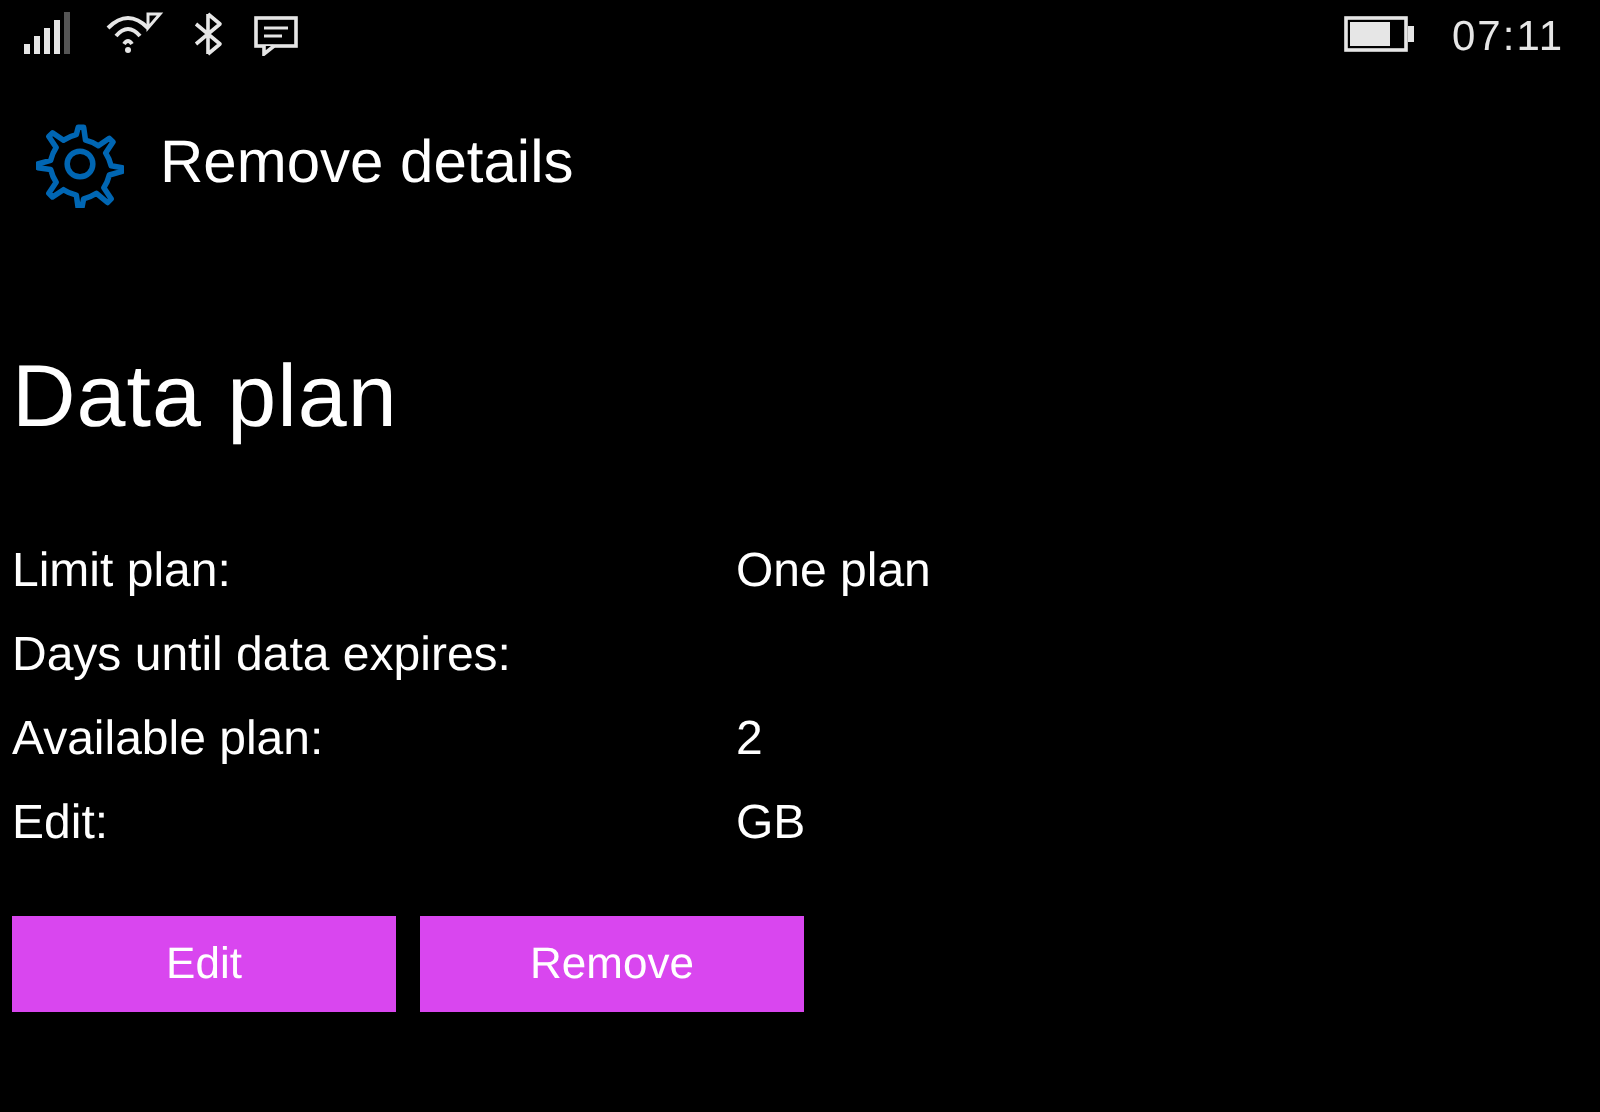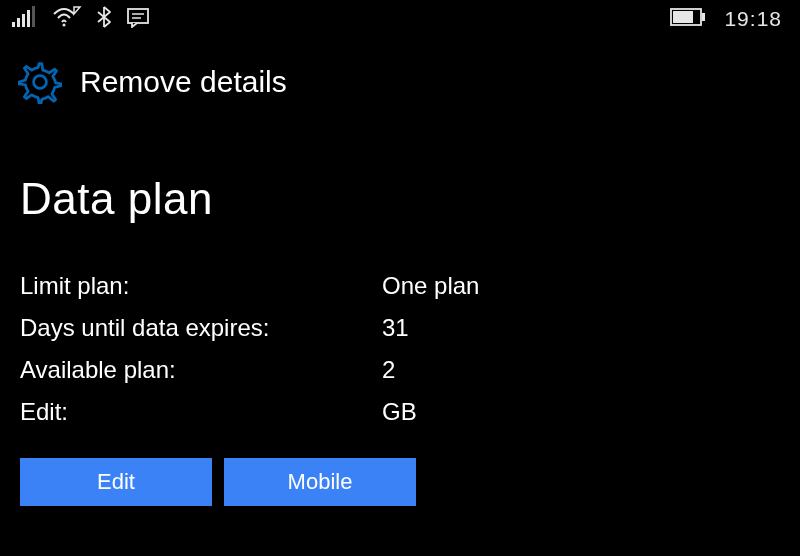--- a/index.html
+++ b/index.html
@@ -45,21 +45,21 @@
       padding: 22px 18px 10px 18px;
     }
     .gear-icon svg {
       display: block;
     }
     .page-title {
       font-size: 30px;
       font-weight: 400;
     }
     .content {
-      padding: 60px 22px 0 20px;
+      padding: 60px 22px 0 6px;
     }
     .section-heading {
       font-size: 44px;
       font-weight: 300;
       letter-spacing: 0.5px;
       margin-bottom: 48px;
     }
     .data-row {
       display: flex;
       align-items: baseline;
@@ -72,21 +72,21 @@
     }
     .data-value {
       flex: 1;
     }
     .button-row {
       display: flex;
       gap: 12px;
       margin-top: 32px;
     }
     .btn {
-      background: #3b82f6;
+      background: #d946ef;
       color: #ffffff;
       border: none;
       font-size: 22px;
       font-weight: 300;
       padding: 10px 0;
       width: 192px;
       height: 48px;
       font-family: inherit;
       cursor: pointer;
       text-align: center;
@@ -130,21 +130,21 @@
     </span>
   </div>
   <div class="status-right">
     <span>
       <svg width="36" height="18" viewBox="0 0 36 18">
         <rect x="1" y="1" width="30" height="16" stroke="#e6e6e6" stroke-width="1.8" fill="none"></rect>
         <rect x="3" y="3" width="20" height="12" fill="#e6e6e6"></rect>
         <rect x="32" y="5" width="3" height="8" fill="#e6e6e6"></rect>
       </svg>
     </span>
-    <span class="clock">19:18</span>
+    <span class="clock">07:11</span>
   </div>
 </div>
 
 <div class="header">
   <span class="gear-icon">
     <svg width="44" height="44" viewBox="0 0 48 48">
       <g fill="none" stroke="#0066b3" stroke-width="3">
         <circle cx="24" cy="24" r="7"></circle>
         <path d="M24 4 L26 4 L27 11 Q31 12 34 14 L40 10 L42 12 L38 18 Q40 21 41 25 L47 26 L47 28 L40 30 Q39 34 37 37 L41 43 L39 45 L33 40 Q30 42 26 43 L25 48 L23 48 L22 41 Q18 40 15 38 L9 42 L7 40 L11 34 Q9 31 8 27 L1 26 L1 24 L8 22 Q9 18 11 15 L7 9 L9 7 L15 11 Q18 9 22 8 L23 4 Z" stroke-linejoin="round"></path>
       </g>
@@ -156,30 +156,29 @@
 <div class="content">
   <h1 class="section-heading">Data plan</h1>
 
   <div class="data-row">
     <div class="data-label">Limit plan:</div>
     <div class="data-value">One plan</div>
   </div>
 
   <div class="data-row">
     <div class="data-label">Days until data expires:</div>
-    <div class="data-value">31</div>
   </div>
 
   <div class="data-row">
     <div class="data-label">Available plan:</div>
     <div class="data-value">2</div>
   </div>
 
   <div class="data-row">
     <div class="data-label">Edit:</div>
     <div class="data-value">GB</div>
   </div>
 
   <div class="button-row">
     <button class="btn">Edit</button>
-    <button class="btn">Mobile</button>
+    <button class="btn">Remove</button>
   </div>
 </div>
 
 </body></html>

